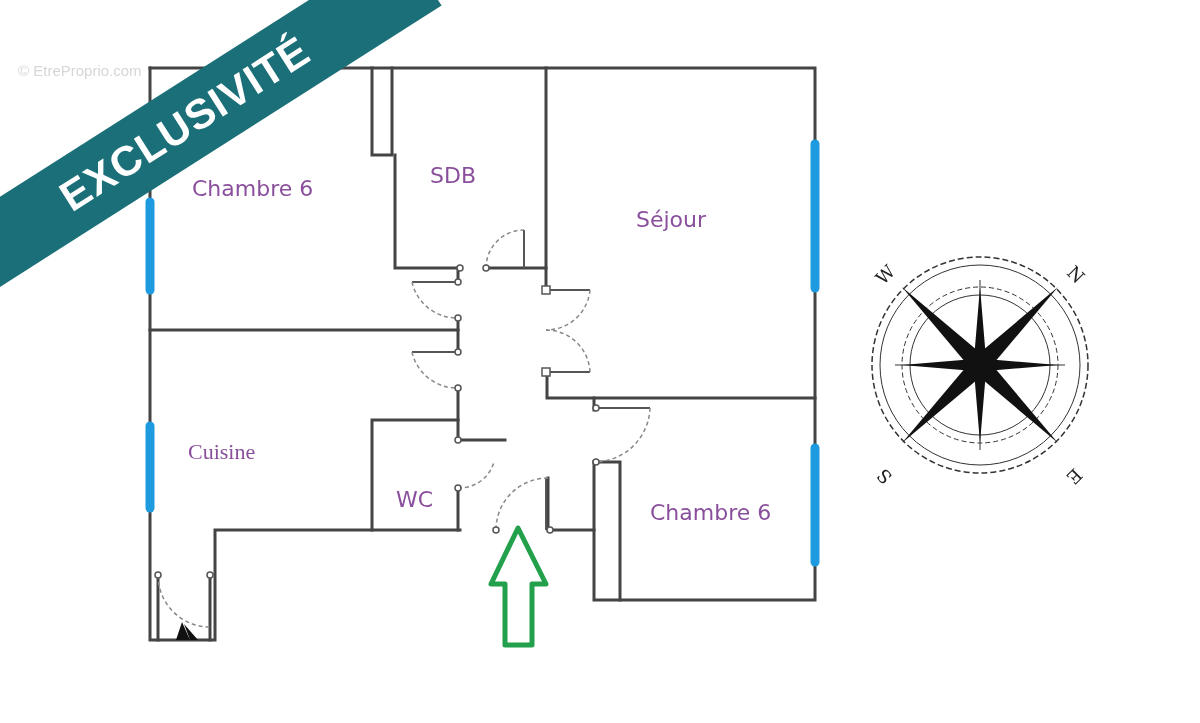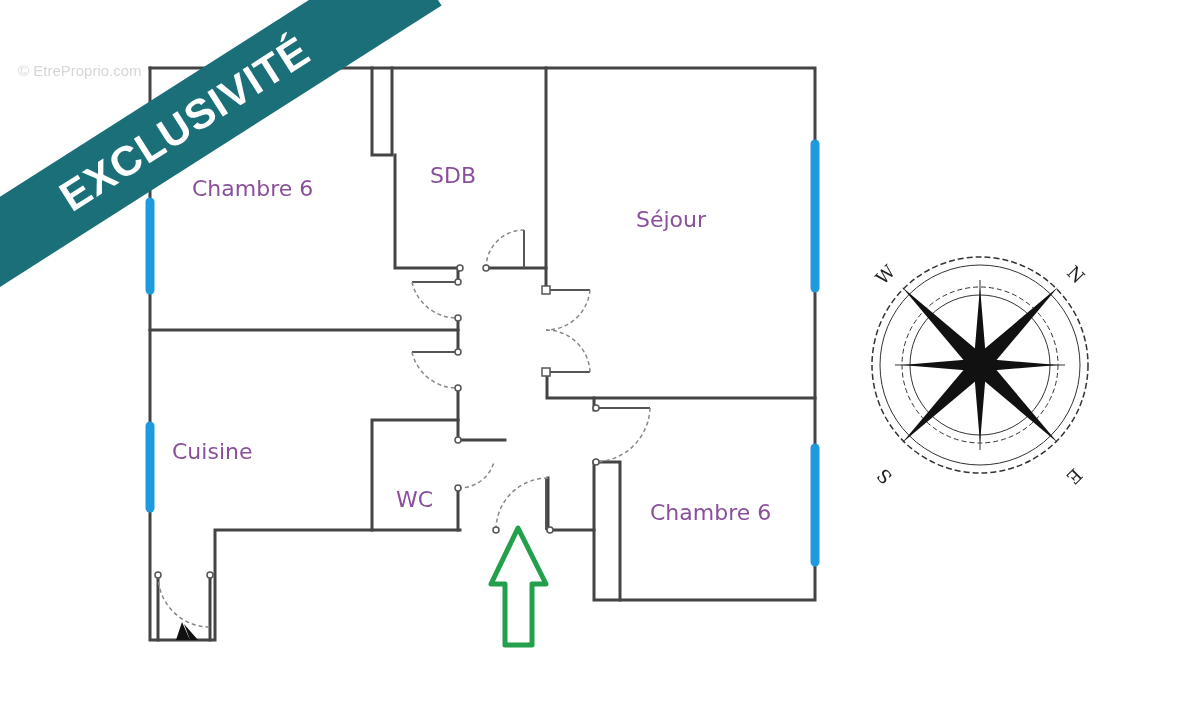--- a/index.html
+++ b/index.html
@@ -137,20 +137,20 @@
 </svg>
 
 <div class="watermark">© EtreProprio.com</div>
 <div class="banner">
   <span>EXCLUSIVITÉ</span>
 </div>
 
 <div class="room-label" style="left:192px; top:176px;">Chambre 6</div>
 <div class="room-label" style="left:430px; top:163px;">SDB</div>
 <div class="room-label" style="left:636px; top:173px;margin-top:34px;">Séjour</div>
-<div class="room-label" style="left:172px; top:439px;">Cuisine</div>
+<div class="room-label" style="left:188px; top:439px;font-family:Liberation Serif, serif;">Cuisine</div>
 <div class="room-label" style="left:396px; top:487px;">WC</div>
 <div class="room-label" style="left:650px; top:500px;">Chambre 6</div>
 
 <div class="compass-letter" style="left:1068px; top:264px; transform:rotate(45deg);">N</div>
 <div class="compass-letter" style="left:876px; top:264px; transform:rotate(-45deg);">W</div>
 <div class="compass-letter" style="left:878px; top:466px; transform:rotate(-135deg);">S</div>
 <div class="compass-letter" style="left:1068px; top:466px; transform:rotate(135deg);">E</div>
 
 </body></html>

